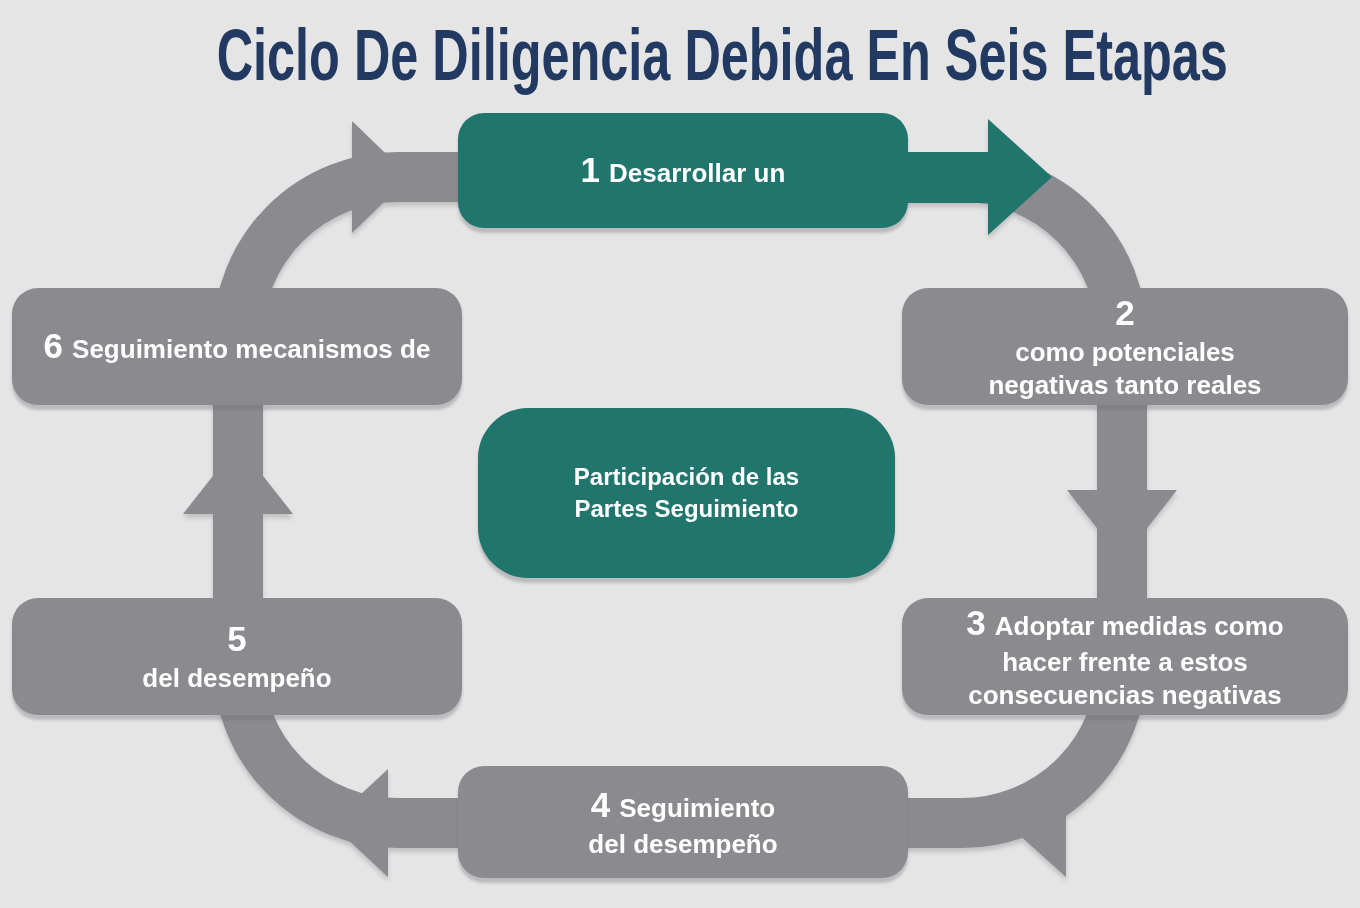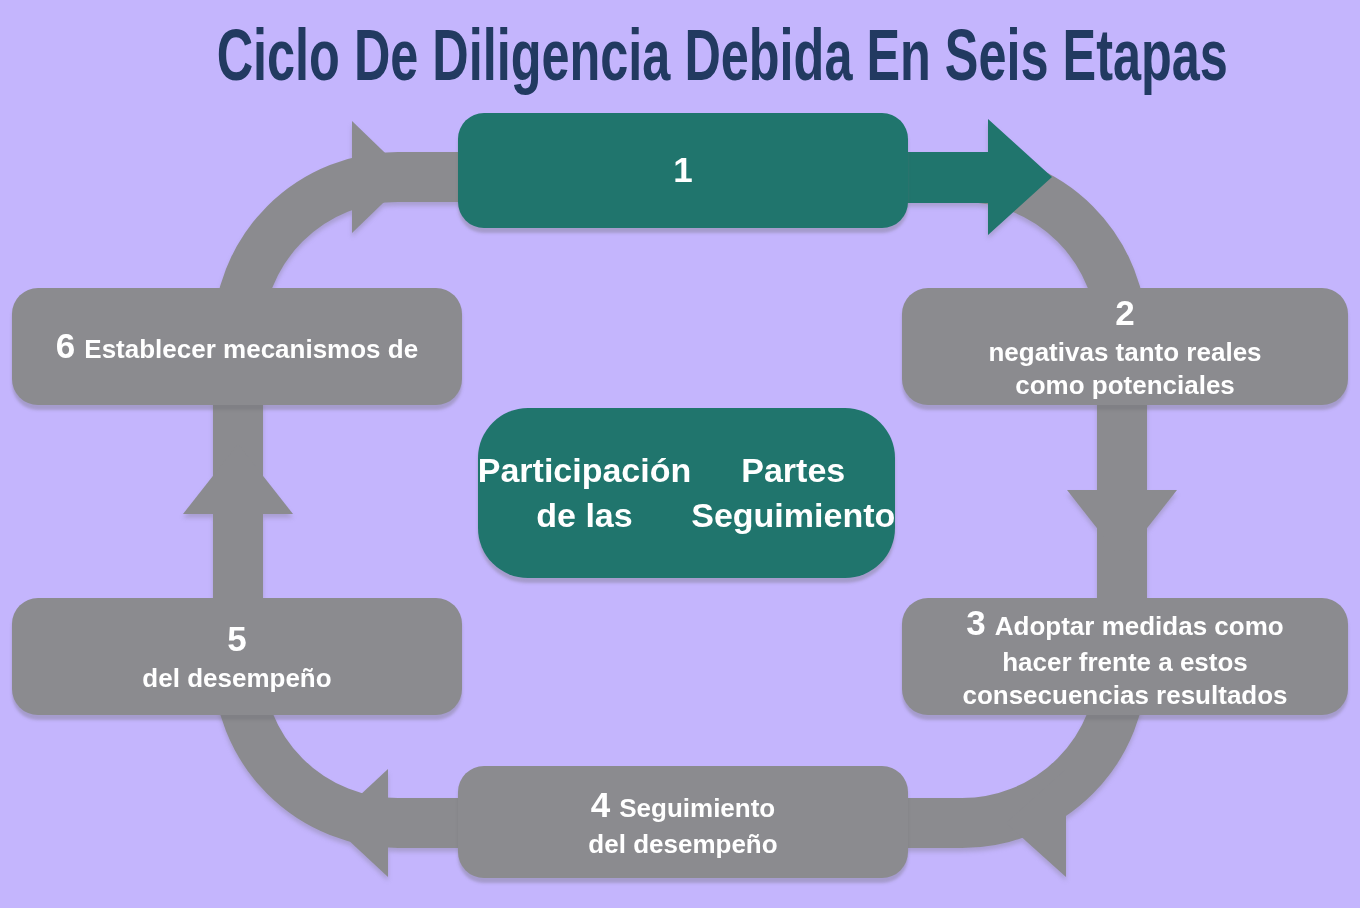--- a/index.html
+++ b/index.html
@@ -1,18 +1,18 @@
 <!DOCTYPE html>
 <html style="--teal: #20756D; --gray: #8B8B8F; --navy: #223A61; --text_on_box: #FFFFFF; --background: #FFFFFF;"><head>
 <meta charset="utf-8">
 <style>
   html,body{margin:0;padding:0;background:#ffffff;}
   #stage{
     position:relative;width:1360px;height:908px;overflow:hidden;
-    font-family:"Liberation Sans","DejaVu Sans",sans-serif;background:#c4b5fd;
+    font-family:"Liberation Sans","DejaVu Sans",sans-serif;background:#e5e5e5;
   }
   
   .title-wrap{position:absolute;top:14px;left:0;width:100%;text-align:center;}
   .title-text{
     display:inline-block;font-size:72px;font-weight:bold;color:var(--navy,#223A61);
     transform:scaleX(0.70);transform-origin:top center;white-space:nowrap;letter-spacing:0;
   }
   
   svg.ring{position:absolute;left:0;top:0;filter:drop-shadow(0 4px 2px rgba(110,110,115,0.30));}
   
@@ -24,22 +24,22 @@
   }
   .box.gray{background:var(--gray,#8B8B8F);}
   .box.teal{background:var(--teal,#20756D);}
   .line{display:block;}
   .line.first{display:inline-flex;align-items:baseline;gap:9px;}
   .num{font-size:35px;font-weight:bold;}
   
   .center-box{
     position:absolute;left:478px;top:408px;width:417px;height:170px;
     background:var(--teal,#20756D);border-radius:50px;color:#fff;
-    display:flex;justify-content:center;align-items:center;
-    font-weight:bold;font-size:34px;line-height:1.32;text-align:center;
+    display:flex;flex-direction:column;justify-content:center;align-items:center;
+    font-weight:bold;font-size:24px;line-height:1.32;text-align:center;
     box-shadow:0 5px 3px rgba(110,110,115,0.35);
   }
   
   .s1{left:458px;top:113px;width:450px;height:115px;}
   .s2{left:902px;top:288px;width:446px;height:117px;}
   .s3{left:902px;top:598px;width:446px;height:117px;}
   .s4{left:458px;top:766px;width:450px;height:112px;}
   .s5{left:12px; top:598px;width:450px;height:117px;}
   .s6{left:12px; top:288px;width:450px;height:117px;}
 </style>
@@ -61,59 +61,60 @@
     <path d="M 900 152 L 988 152 L 988 119 L 1052 177 L 988 235 L 988 203 L 900 203 Z" style="fill:var(--teal,#20756D);"></path>
   </svg>
 
   <div class="title-wrap">
     <span class="title-text">Ciclo De Diligencia Debida En Seis Etapas</span>
   </div>
 
   <div class="box teal s1">
     <span class="line first">
       <span class="num">1</span>
+      <span>Desarrollar un</span>
     </span>
   </div>
 
   <div class="box gray s2">
     <span class="line first">
       <span class="num">2</span>
     </span>
+    <span class="line">como potenciales</span>
     <span class="line">negativas tanto reales</span>
-    <span class="line">como potenciales</span>
   </div>
 
   <div class="box gray s3">
     <span class="line first">
       <span class="num">3</span>
       <span>Adoptar medidas como</span>
     </span>
     <span class="line">hacer frente a estos</span>
-    <span class="line">consecuencias resultados</span>
+    <span class="line">consecuencias negativas</span>
   </div>
 
   <div class="box gray s4">
     <span class="line first">
       <span class="num">4</span>
       <span>Seguimiento</span>
     </span>
     <span class="line">del desempeño</span>
   </div>
 
   <div class="box gray s5">
     <span class="line first">
       <span class="num">5</span>
     </span>
     <span class="line">del desempeño</span>
   </div>
 
   <div class="box gray s6">
     <span class="line first">
       <span class="num">6</span>
-      <span>Establecer mecanismos de</span>
+      <span>Seguimiento mecanismos de</span>
     </span>
   </div>
 
   <div class="center-box">
     <span class="line">Participación de las</span>
     <span class="line">Partes Seguimiento</span>
   </div>
 
 </div>
 

